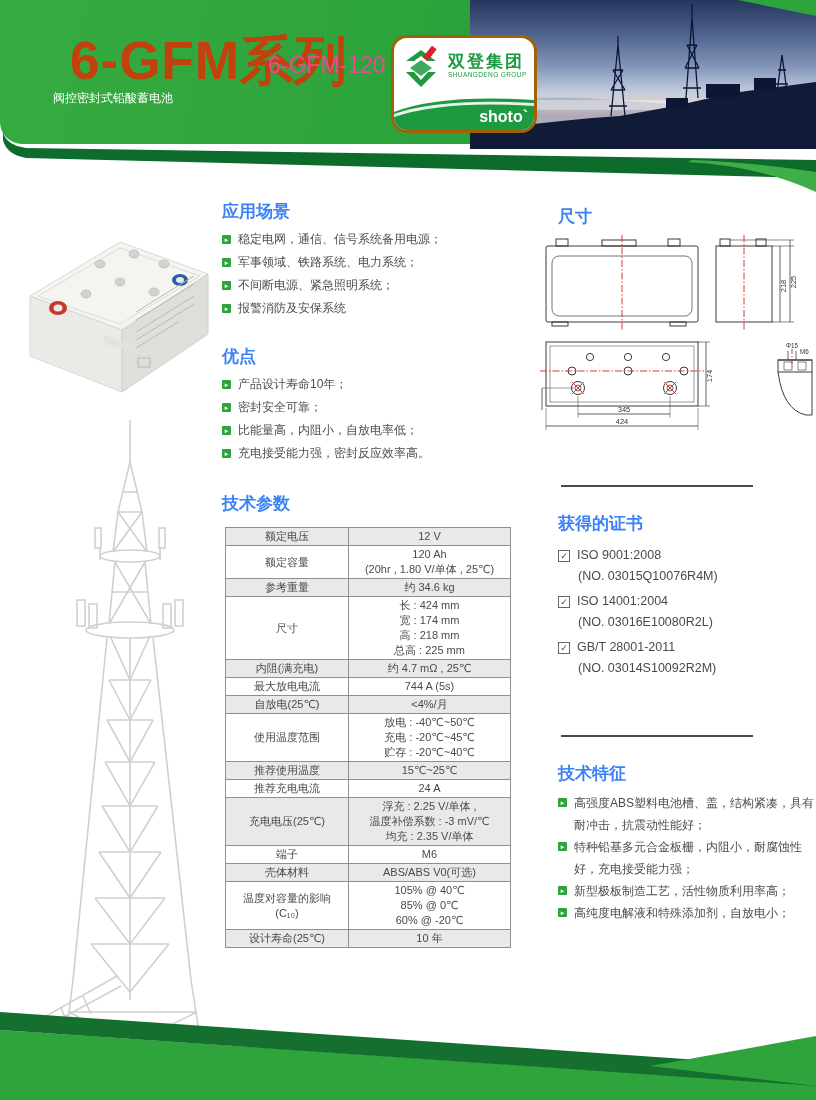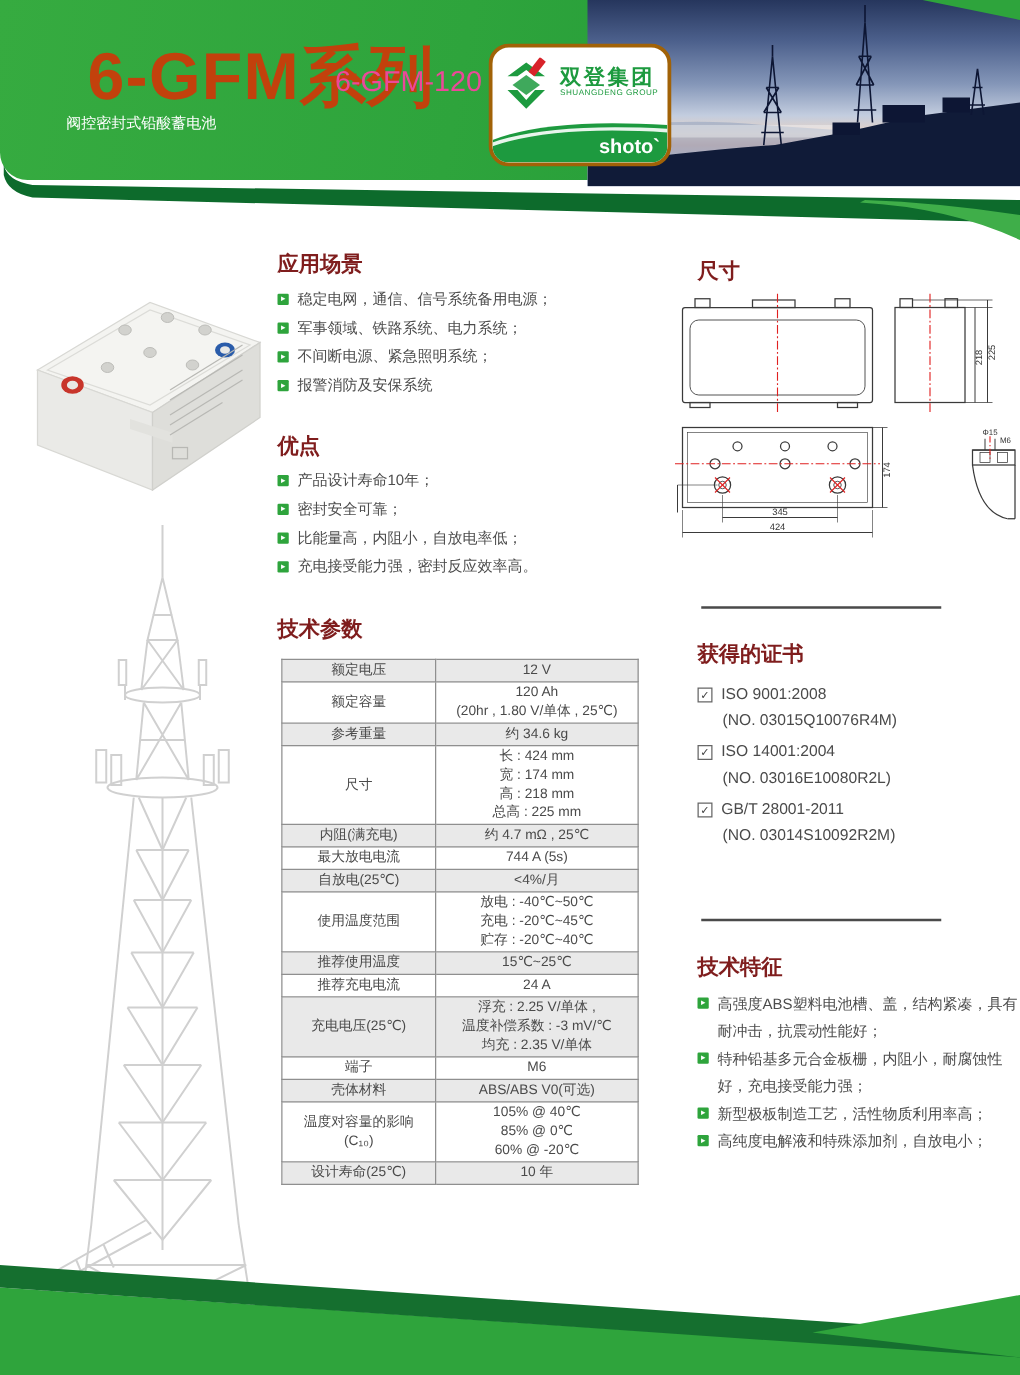--- a/index.html
+++ b/index.html
@@ -17,21 +17,21 @@
   .header-model{left:268px;top:52px;color:#ec4899;font-size:23px;}
   .header-subtitle{left:53px;top:90px;color:#fff;font-size:12px;}
 
   
   .logo-badge{left:391px;top:35px;width:146px;height:98px;background:#fff;
     border:3px solid #a16207;border-radius:16px;box-sizing:border-box;overflow:hidden;}
   .logo-cn{position:absolute;left:54px;top:12px;color:#1d9a3f;font-size:17px;font-weight:bold;letter-spacing:2px;}
   .logo-en{position:absolute;left:54px;top:33px;color:#1d9a3f;font-size:6.5px;letter-spacing:.4px;}
 
   
-  .sec-heading{font-size:17px;font-weight:bold;color:#7f1d1d;}
+  .sec-heading{font-size:17px;font-weight:bold;color:#3b82f6;}
   .bullet-item{display:flex;align-items:flex-start;font-size:12px;color:#4d4d4d;line-height:23px;}
   .bullet-icon{flex:none;display:inline-block;width:9px;height:9px;margin:7px 7px 0 0;
     background:#2ea43c;color:#fff;font-size:7px;line-height:9px;text-align:center;border-radius:1px;}
   .feature .bullet-icon{margin-top:6px;}
   .feature{line-height:22px;}
 
   
   table.specs{border-collapse:collapse;width:286px;font-size:11px;color:#4a4a4a;
     border:1px solid #8f8f8f;table-layout:fixed;}
   table.specs th,table.specs td{border:1px solid #8f8f8f;padding:1px 6px;text-align:center;

